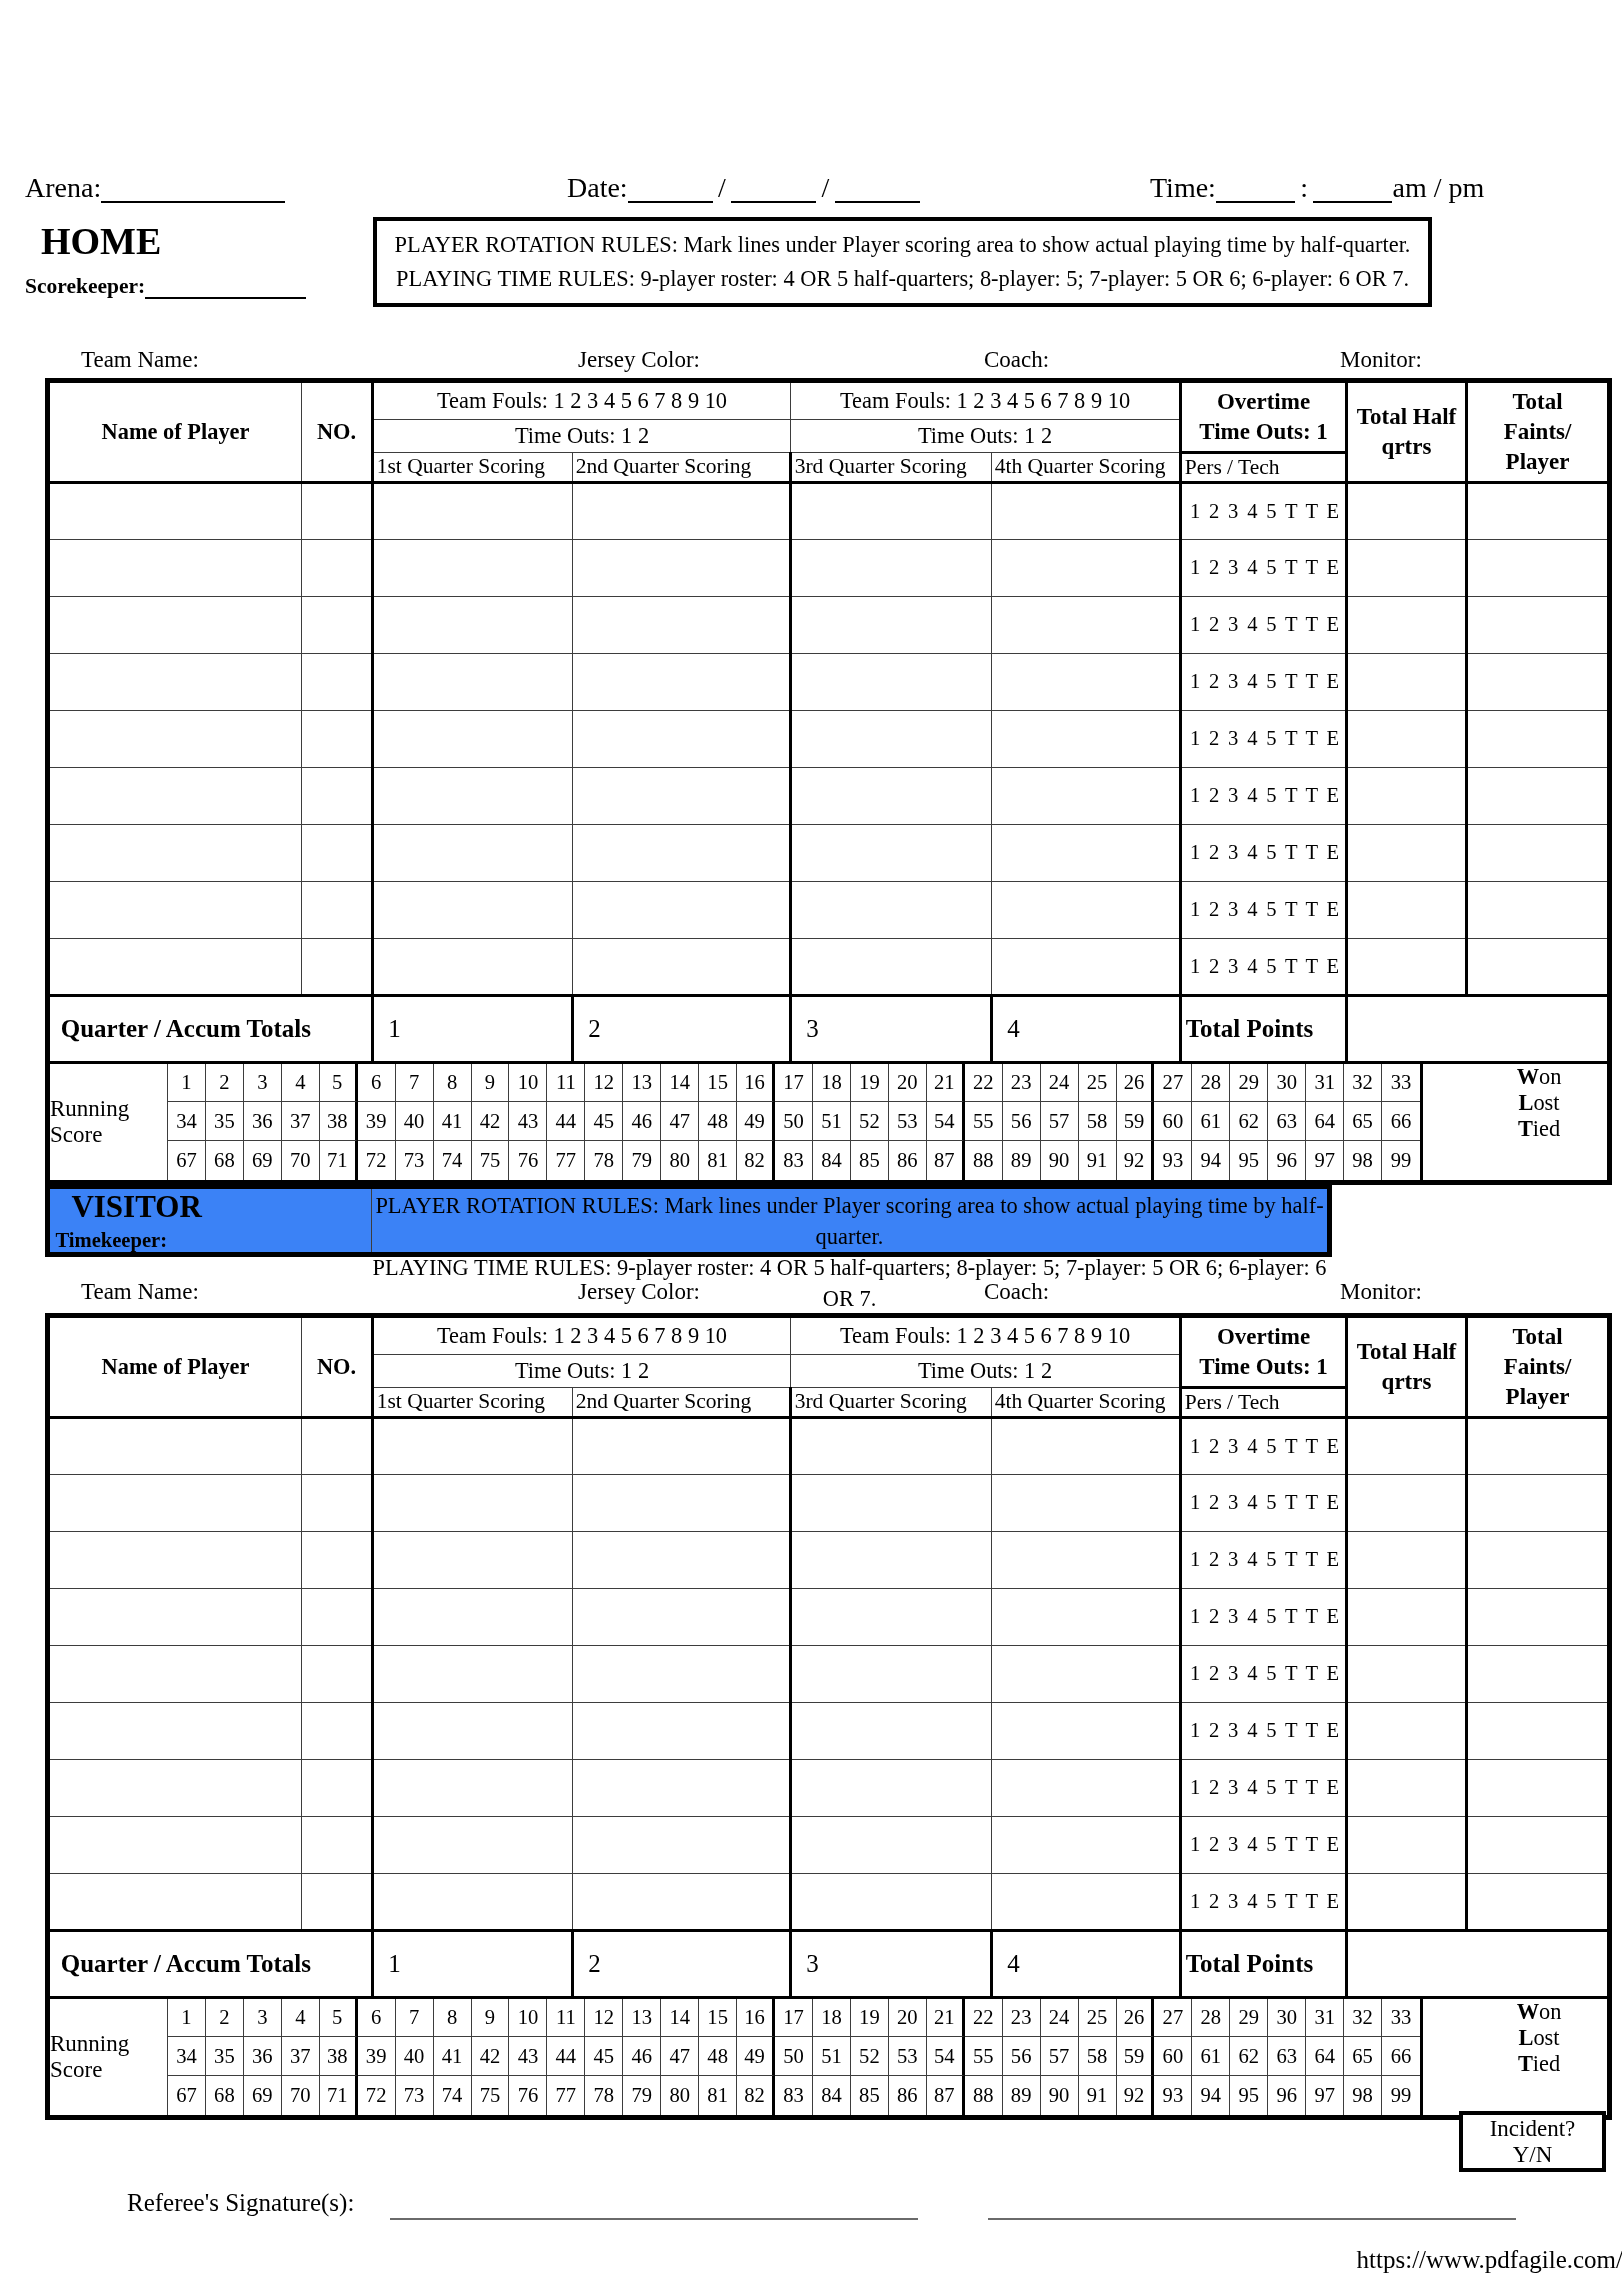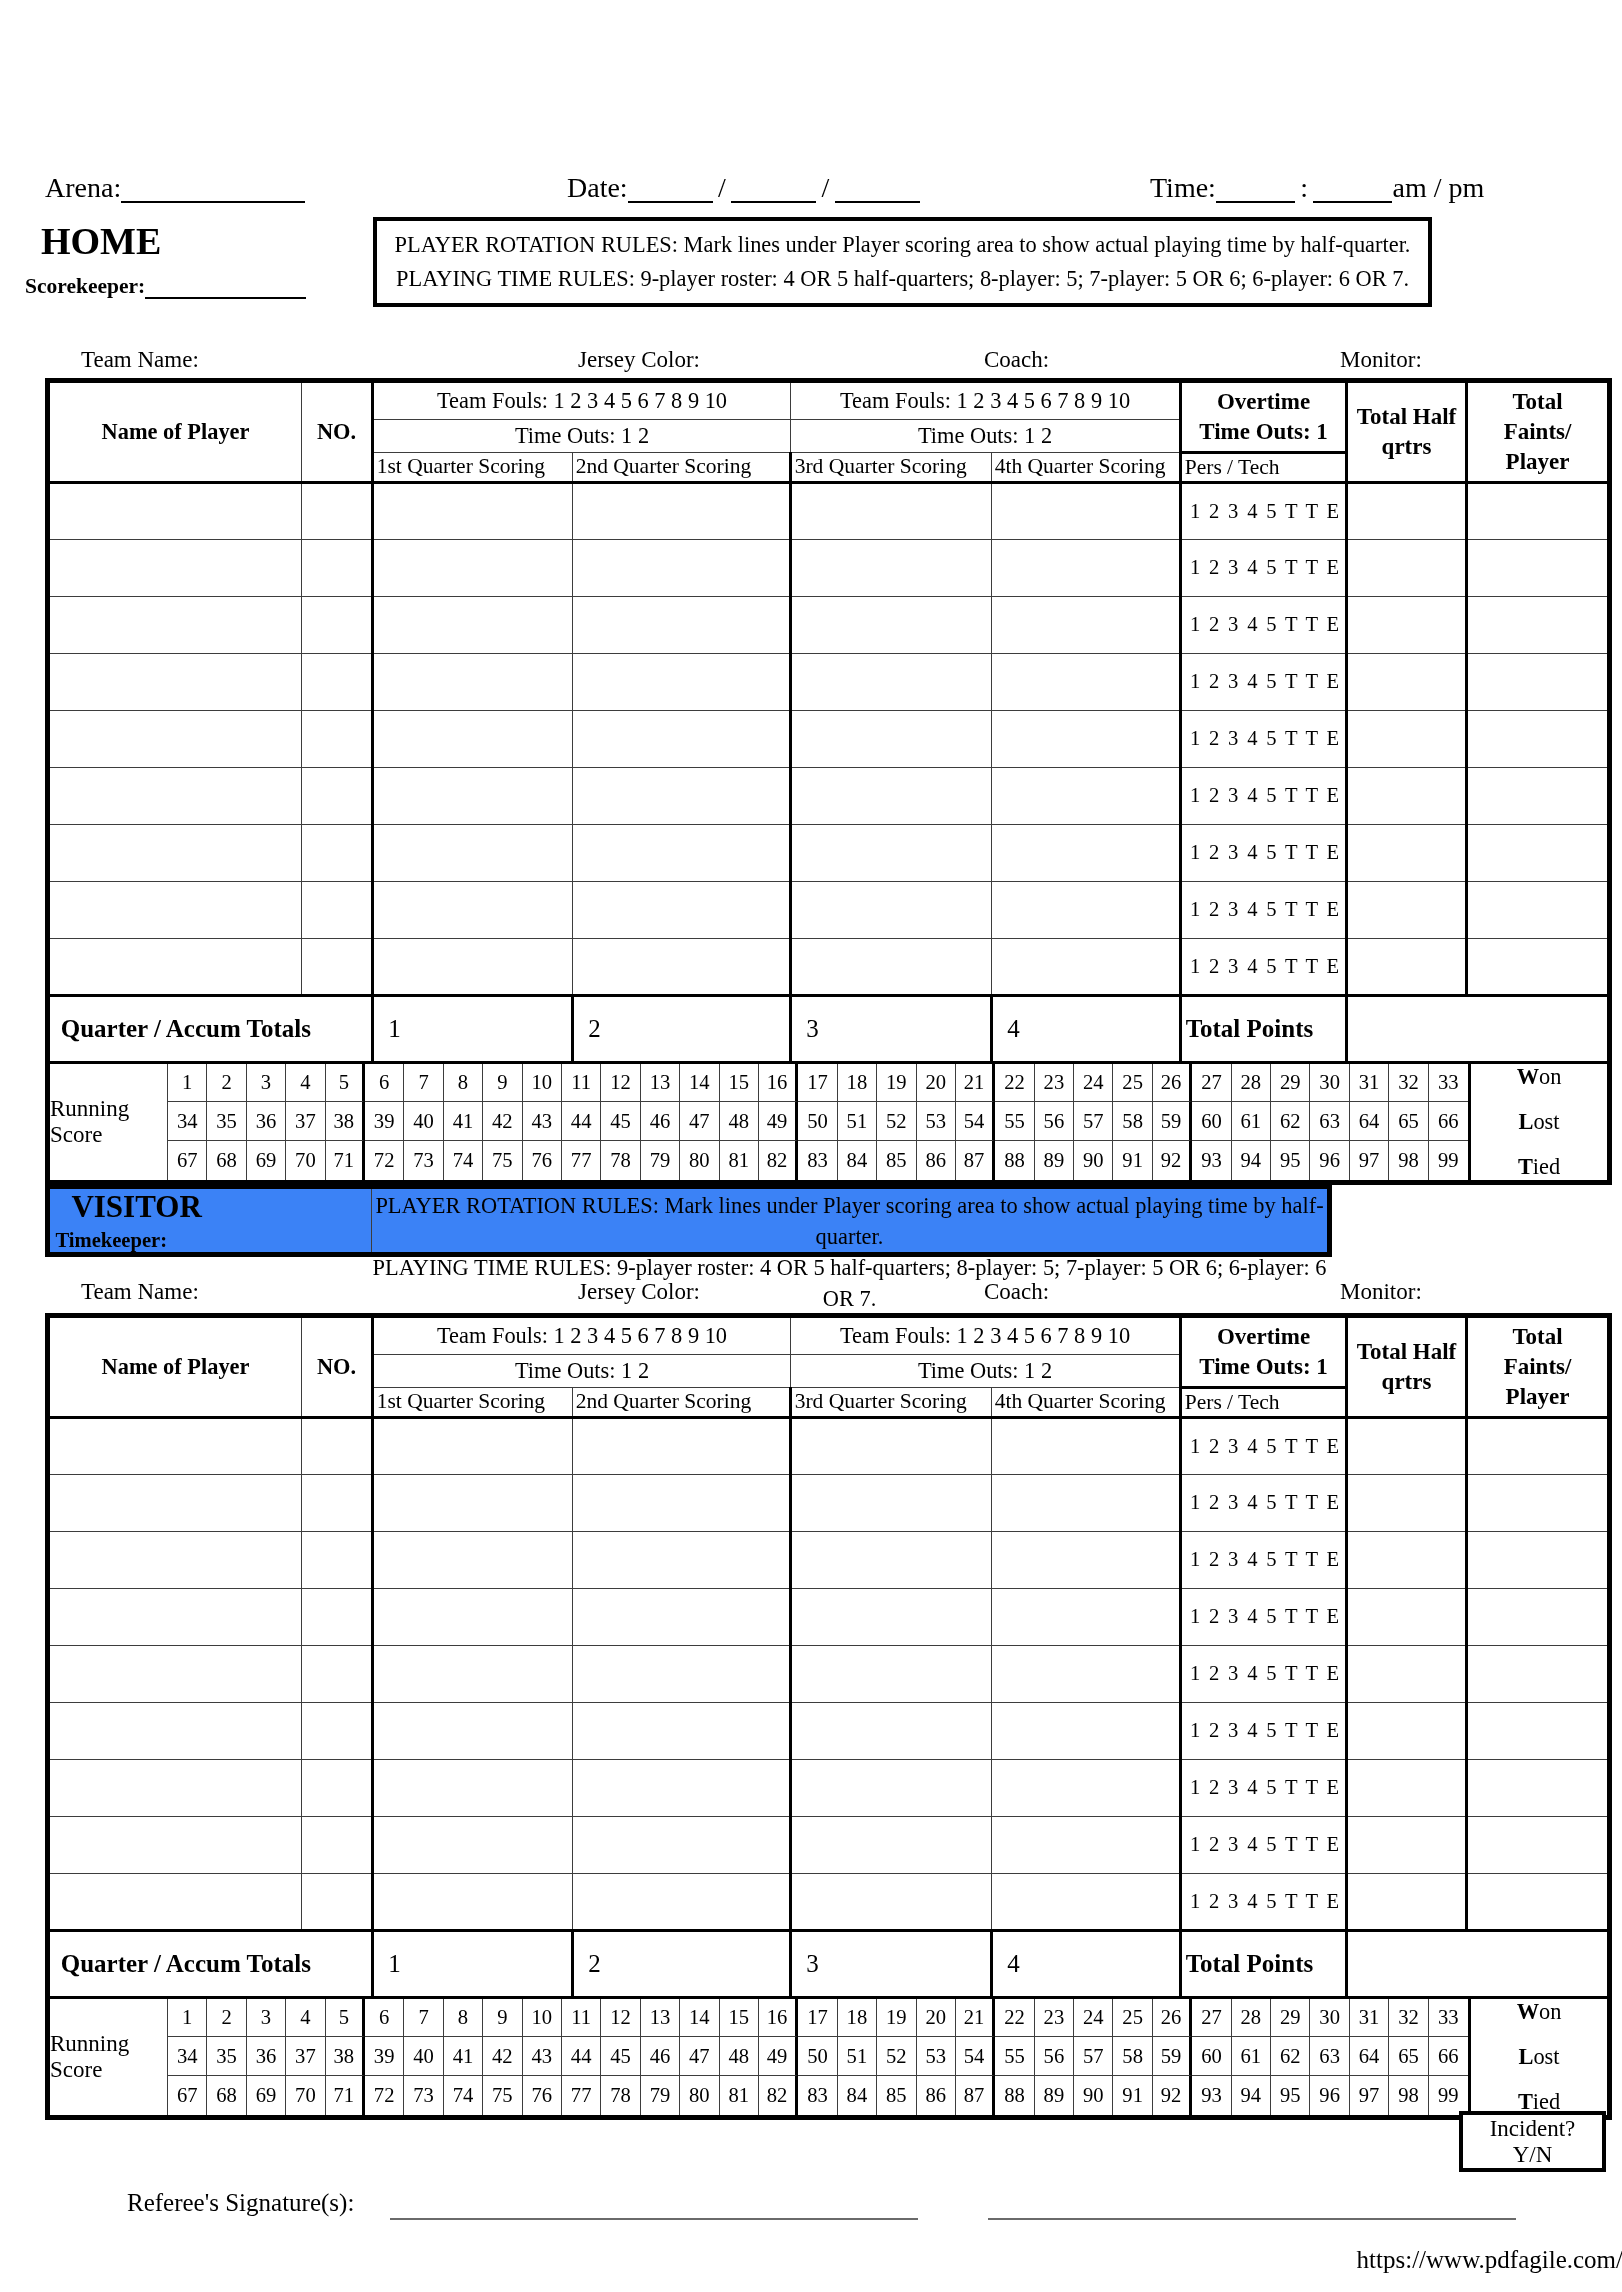--- a/index.html
+++ b/index.html
@@ -71,22 +71,22 @@
   .run-grid { flex:1 1 auto; display:grid; grid-template-columns:repeat(33,1fr); grid-template-rows:repeat(3,1fr); }
   .rn {
     display:flex; align-items:center; justify-content:center;
     font-size:20.6px; border-right:1.8px solid #3d3d3d;
   }
   .rn.hb2 { border-bottom:1.8px solid #3d3d3d; }
   .rn.hvc { border-right:3.6px solid #000; }
   .rn.last { border-right:none; }
   .wlt {
     width:136px; flex:0 0 136px; border-left:3.6px solid #000;
-    display:flex; flex-direction:column; justify-content:space-between;
-    font-size:22.4px; text-align:center;
+    display:flex; flex-direction:column; justify-content:flex-start;
+    font-size:22.4px; text-align:center;padding-left:48px;
   }
   .wlt-line::first-letter { font-weight:bold; }
 
   
   .vbanner {
     position:absolute; left:45px; top:1184px; width:1287px; height:73px;
     box-sizing:border-box; border:5.4px solid #000; display:flex; background:#3b82f6;
   }
   .vb-left { width:322px; flex:0 0 322px; border-right:1.8px solid #3d3d3d; padding-left:5.4px; box-sizing:border-box; }
   .vb-right { flex:1; text-align:center; font-size:22.4px; line-height:31px; padding-top:0.9px; }
@@ -105,21 +105,21 @@
   .sig2 { left:988px; width:528px; }
   .url { position:absolute; top:2237px; left:0; width:100%; text-align:right; font-size:25px;margin-top:9px; }
 </style>
 </head>
 <body>
 
 <div class="page">
 
 
   <div class="fields">
-    <span class="fgroup" style="left:25px;margin-left:20px;"><span>Arena:</span><span class="blank w205"></span></span>
+    <span class="fgroup" style="left:25px;"><span>Arena:</span><span class="blank w205"></span></span>
     <span class="fgroup" style="left:567px;"><span>Date:</span><span class="blank w95"></span><span class="sep">/</span><span class="blank w95"></span><span class="sep">/</span><span class="blank w95"></span></span>
     <span class="fgroup" style="left:1150px;"><span>Time:</span><span class="blank w88"></span><span class="sep">:</span><span class="blank w88"></span><span>am / pm</span></span>
   </div>
 
   <div class="team-tag" style="top:222px;">
     <div class="big-team">HOME</div>
     <div class="official-line"><span>Scorekeeper:</span><span class="blank w180"></span></div>
   </div>
   <div class="rules-box">
     <div>PLAYER ROTATION RULES: Mark lines under Player scoring area to show actual playing time by half-quarter.</div>

